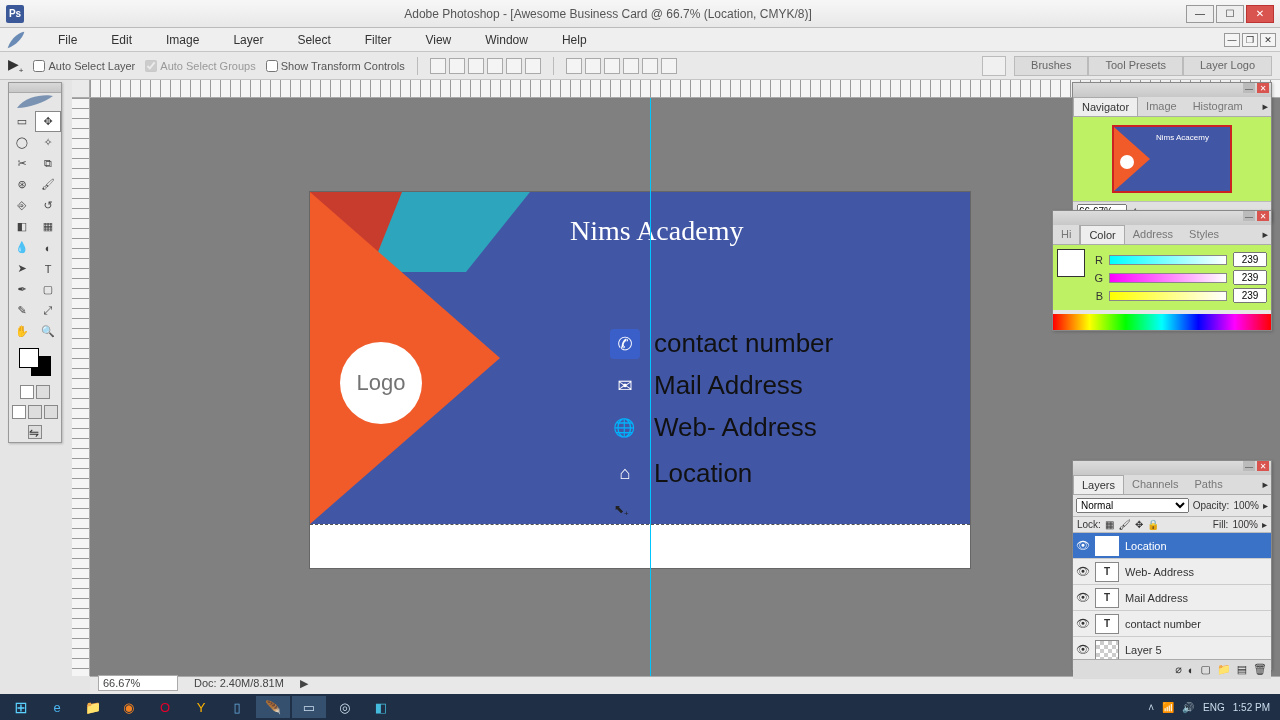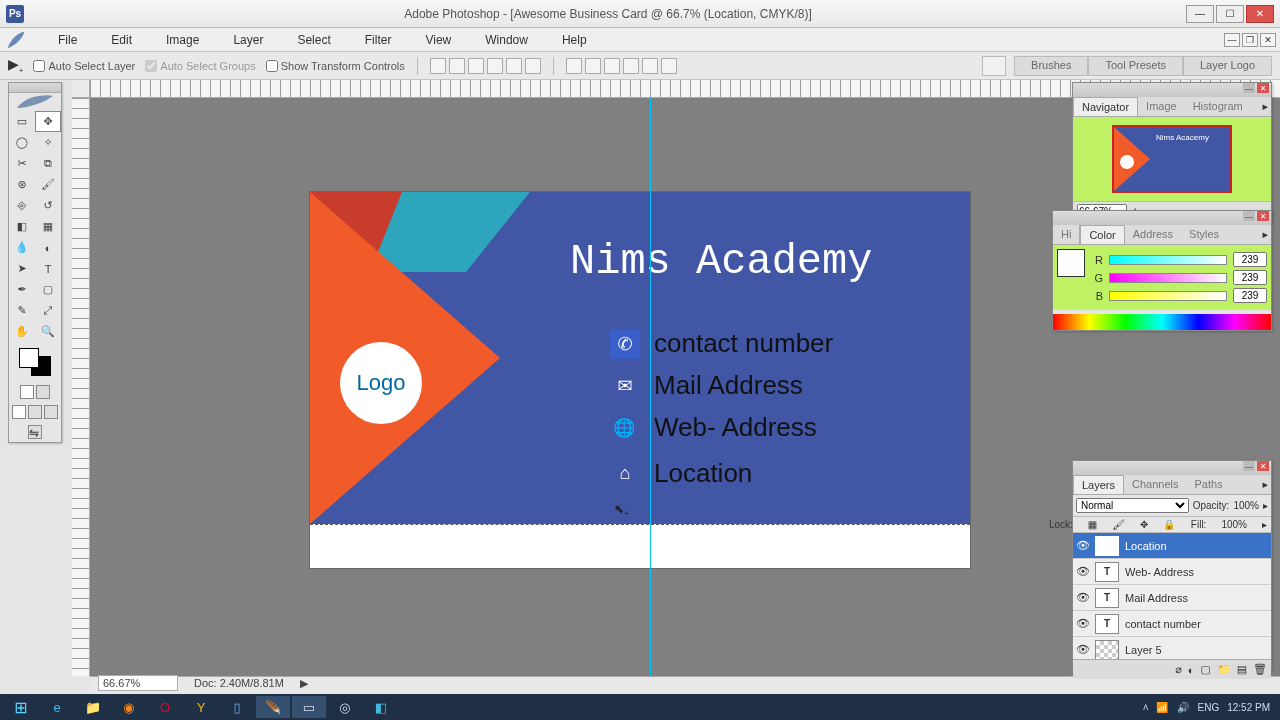--- a/index.html
+++ b/index.html
@@ -56,22 +56,22 @@
     background-image:repeating-linear-gradient(to right,#999 0,#999 1px,transparent 1px,transparent 10px);}
   .ruler-v{ position:absolute; top:18px; left:0; width:18px; bottom:18px; background:#f5f5f5; border-right:1px solid #aaa;
     background-image:repeating-linear-gradient(to bottom,#999 0,#999 1px,transparent 1px,transparent 10px);}
   .ruler-corner{ position:absolute; top:0; left:0; width:18px; height:18px; background:#eaeaea; border-right:1px solid #aaa; border-bottom:1px solid #aaa;}
   .canvas-area{ position:absolute; top:18px; left:18px; right:0; bottom:18px; overflow:hidden; background:#808080;}
 
   
   .canvas{ position:absolute; top:94px; left:220px; width:660px; height:376px; background:#fff; box-shadow:0 0 0 1px #666;}
   .canvas .bg-blue{ position:absolute; inset:0; bottom:44px; background:#4256a6;}
   .orange-block{ position:absolute; left:0; top:0; width:190px; height:332px; background:#f15a29; clip-path:polygon(0 0,100% 50%,0 100%);}
-  .logo-circle{ position:absolute; left:30px; top:150px; width:82px; height:82px; background:#fff; border-radius:50%; display:flex; align-items:center; justify-content:center; font-family:"Times New Roman",serif; font-size:22px; color:#0369a1;}
-  .card-title{ position:absolute; left:260px; top:46px; font-family:Liberation Mono, monospace; font-size:42px; color:#fff;}
+  .logo-circle{ position:absolute; left:30px; top:150px; width:82px; height:82px; background:#fff; border-radius:50%; display:flex; align-items:center; justify-content:center; font-family:"Times New Roman",serif; font-size:22px; color:#737373;}
+  .card-title{ position:absolute; left:260px; top:23px; font-family:Liberation Serif, serif; font-size:28px; color:#fff;}
   .card-row{ position:absolute; left:300px; display:flex; align-items:center; gap:14px; font-family:"Times New Roman",serif; font-size:26px; color:#111;}
   .card-row .ic{ width:30px; height:30px; display:flex; align-items:center; justify-content:center; color:#fff; font-size:18px;}
   .ic.phone{ background:#3b5fc8; border-radius:4px;}
   .guide{ position:absolute; top:0; bottom:0; left:560px; width:1px; background:#00c5ff;}
 
   
   .scroll-h{ position:absolute; bottom:0; left:18px; right:0; height:18px; background:#e8e8e8; border-top:1px solid #aaa;}
   .status-strip{ position:absolute; left:8px; bottom:2px; height:18px; display:flex; align-items:center; gap:16px; font-size:11px; color:#444;}
   .status-zoom{ width:80px; border:1px solid #aaa; background:#fff; padding:1px 4px;}
 
@@ -107,21 +107,21 @@
   .layer-opts{ display:flex; gap:4px; padding:3px; border-bottom:1px solid #bbb; align-items:center;}
   .layer-opts select{ font-size:10px; flex:1;}
   .layer-opts .op{ font-size:10px;}
   .layers-list{ height:126px; overflow:auto; background:#eee;}
   .layer{ display:flex; align-items:center; height:26px; border-bottom:1px solid #ccc; gap:4px; padding:0 2px;}
   .layer .eye{ width:16px; text-align:center;}
   .layer .thumb{ width:24px; height:20px; border:1px solid #888; background:#fff; display:flex; align-items:center; justify-content:center; font-size:10px; font-weight:bold;}
   .layer .lname{ flex:1; font-size:11px; padding-left:2px;}
   .layer.sel{ background:#3a72c8; color:#fff;}
   .layer.sel .thumb{ border-color:#fff;}
-  .lock-row{ display:flex; gap:15px; padding:2px 4px; border-bottom:1px solid #bbb; font-size:10px; align-items:center;justify-content:flex-end;}
+  .lock-row{ display:flex; gap:4px; padding:2px 4px; border-bottom:1px solid #bbb; font-size:10px; align-items:center;}
 
   
   .taskbar{ position:absolute; bottom:0; left:0; right:0; height:26px; background:#1f2f45; display:flex; align-items:center; padding:0 4px; gap:2px;}
   .taskbar .tb{ width:34px; height:22px; display:flex; align-items:center; justify-content:center; color:#cde; font-size:13px;}
   .taskbar .tb.active{ background:#35506f;}
   .tray{ margin-left:auto; display:flex; align-items:center; gap:8px; color:#cde; font-size:10px; padding-right:6px;}
   .tb.start{ color:#5bd1ff; font-size:16px;}
 
   svg{ display:block;}
 </style>
@@ -430,15 +430,15 @@
   <div class="tb" style="color:#6ad">▯</div>
   <div class="tb active" style="color:#aecdf0">🪶</div>
   <div class="tb active">▭</div>
   <div class="tb">◎</div>
   <div class="tb" style="color:#4bd">◧</div>
   <div class="tray">
     <span>˄</span>
     <span>📶</span>
     <span>🔊</span>
     <span>ENG</span>
-    <span>12:52 PM</span>
+    <span>1:52 PM</span>
   </div>
 </div>
 
 </body></html>

